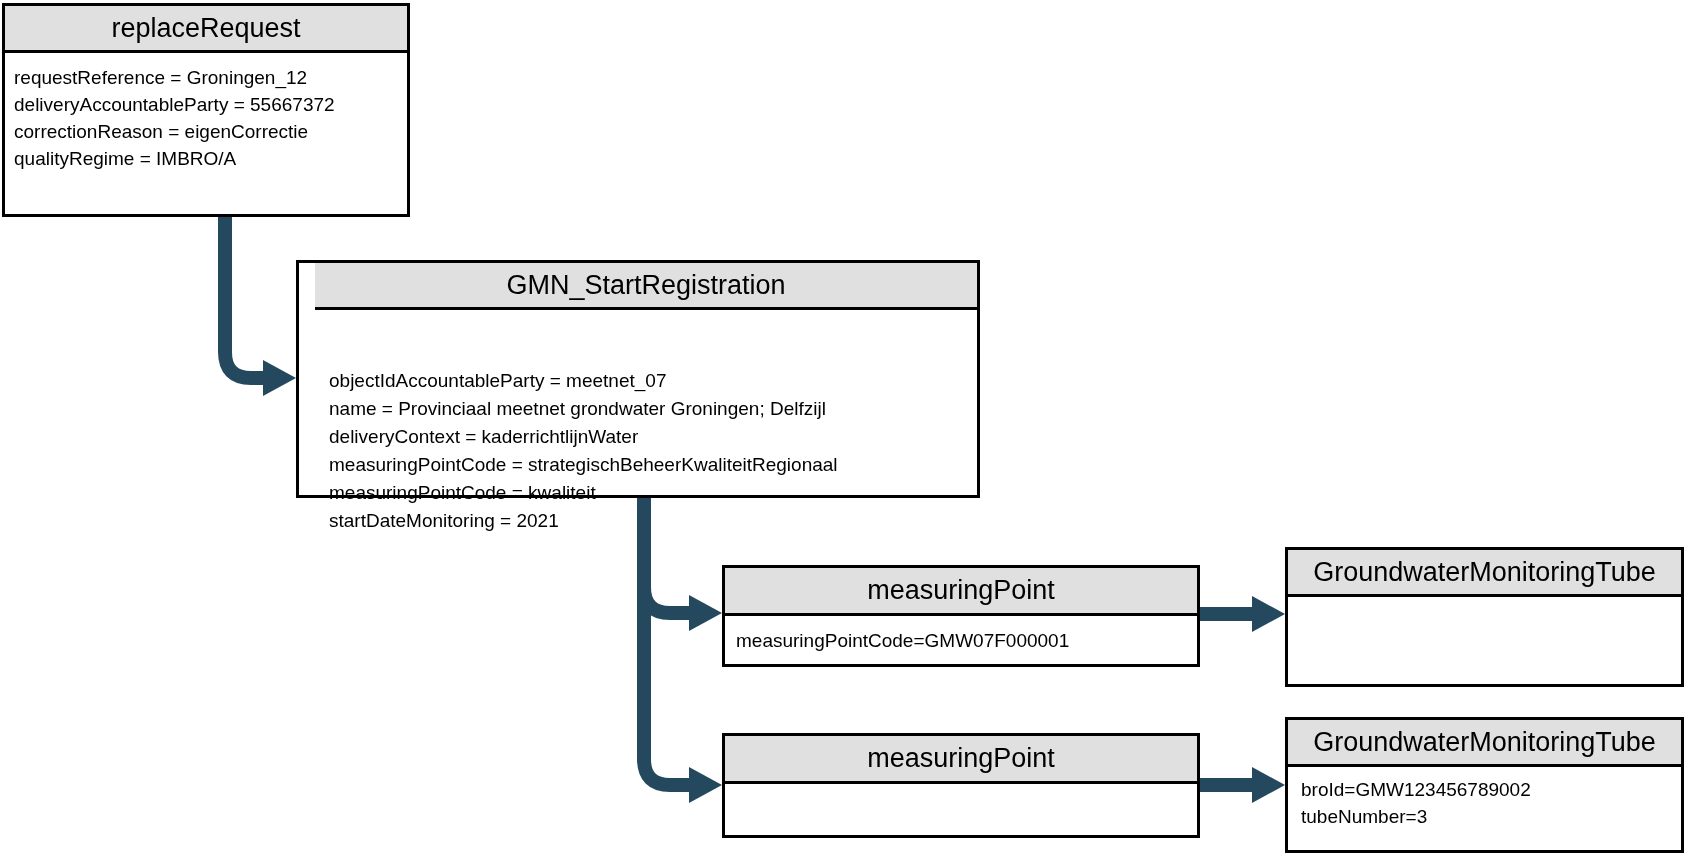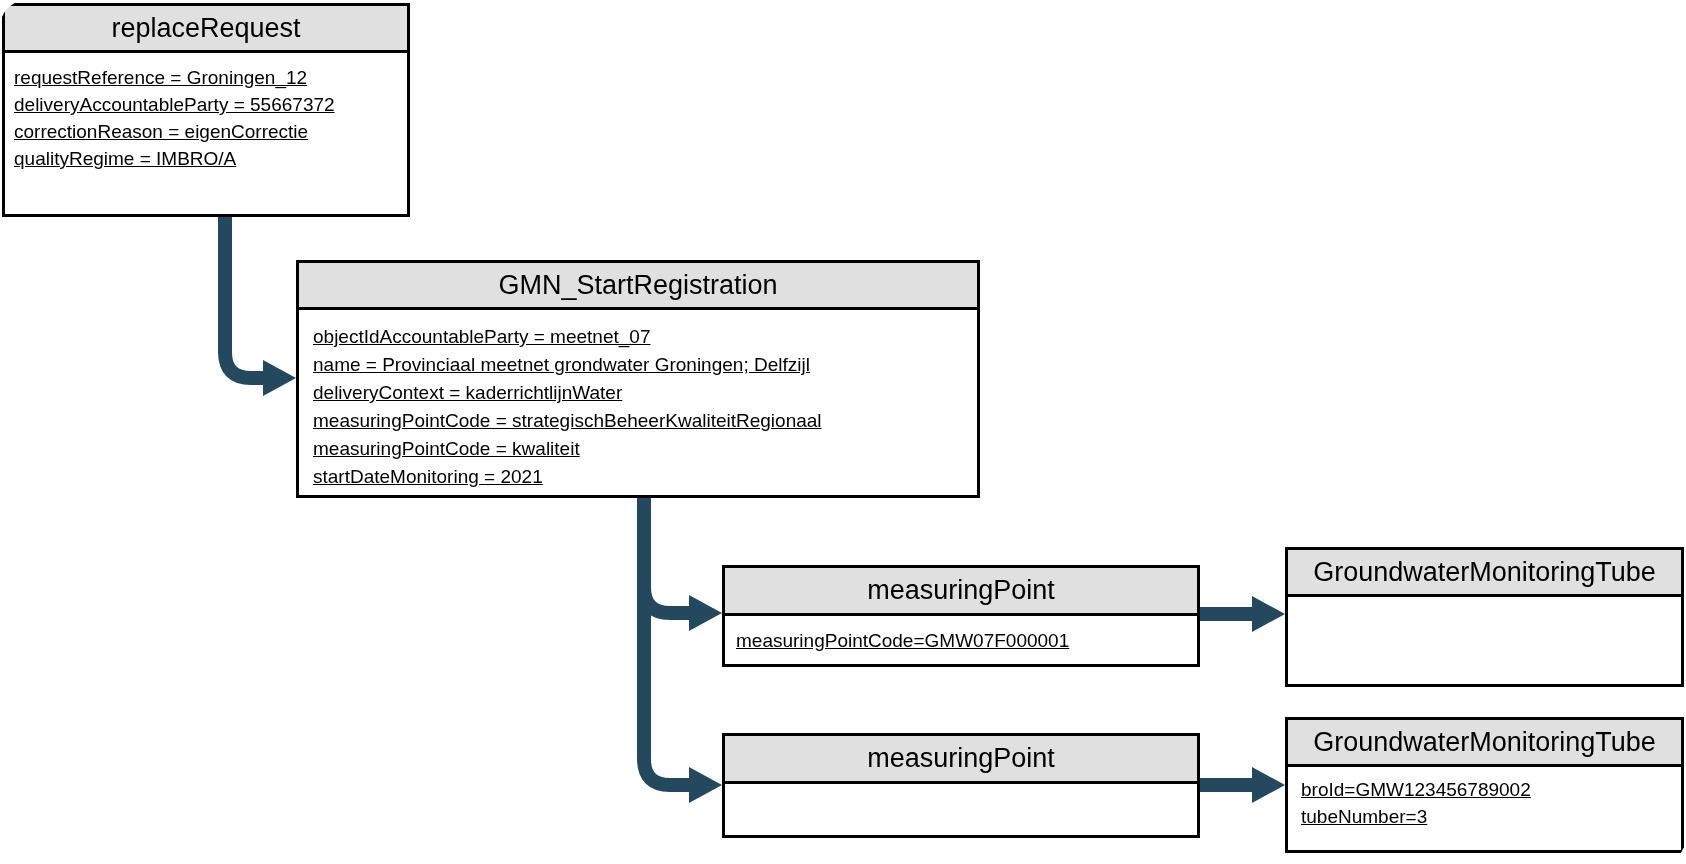--- a/index.html
+++ b/index.html
@@ -14,21 +14,20 @@
     background: var(--background);
     font-family: "Liberation Sans", "DejaVu Sans", sans-serif;
     color: var(--text);
   }
   .canvas {
     position: relative;
     width: 1686px;
     height: 864px;
     background: var(--background);
     overflow: hidden;
-    border-radius: 27px;
   }
   .connectors {
     position: absolute;
     left: 0; top: 0;
     z-index: 0;
     pointer-events: none;
   }
   .connectors path {
     fill: none;
     stroke: var(--arrow);
@@ -51,33 +50,32 @@
     justify-content: center;
     font-size: 27px;
     white-space: nowrap;
     overflow: hidden;
   }
   .node-body {
     font-size: 19px;
     line-height: 27px;
     white-space: nowrap;
     overflow: hidden;
-    text-decoration: underline;
   }
   .attr-line { white-space: nowrap; }
 
   
   #node-replace-request { left: 2px; top: 3px; width: 408px; height: 214px; }
   #node-replace-request .node-header { height: 44px; }
   #node-replace-request .node-body { padding: 11px 8px 0 9px; }
 
   
-  #node-gmn-start-registration { left: 296px; top: 260px; width: 684px; height: 238px; }
+  #node-gmn-start-registration { left: 296px; top: 260px; width: 684px; height: 238px; padding-left: 16px; }
   #node-gmn-start-registration .node-header { height: 44px; }
-  #node-gmn-start-registration .node-body { padding: 13px 10px 0 14px; line-height: 28px; }
+  #node-gmn-start-registration .node-body { padding: 13px 10px 0 14px; line-height: 28px; margin-top: 44px; }
 
   
   #node-measuring-point-1 { left: 722px; top: 565px; width: 478px; height: 102px; }
   #node-measuring-point-2 { left: 722px; top: 733px; width: 478px; height: 105px; }
   #node-measuring-point-1 .node-header, #node-measuring-point-2 .node-header { height: 45px; }
   #node-measuring-point-1 .node-body, #node-measuring-point-2 .node-body {
     height: 48px; display: flex; align-items: center; padding-left: 11px;
   }
 
   

